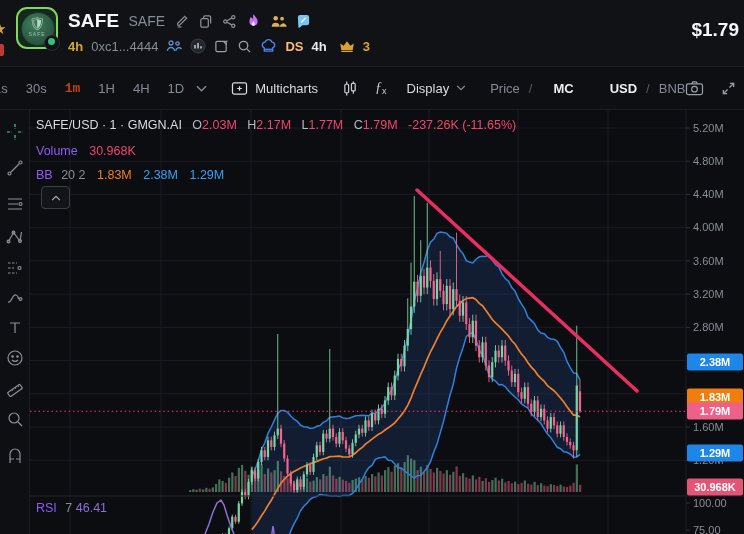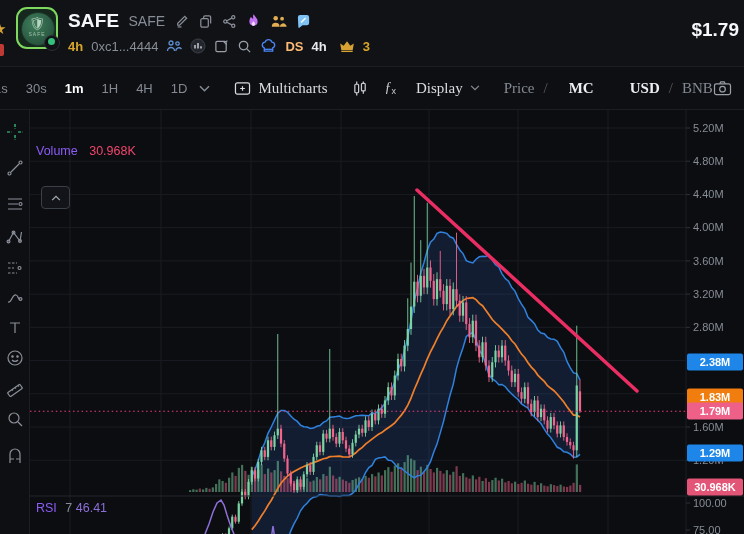--- a/index.html
+++ b/index.html
@@ -27,23 +27,23 @@
   .gold{color:#d9a62b;font-weight:bold;}
   .addr{color:#878d96;}
   .ds{color:#fdba74;font-weight:bold;font-size:13px;}
   .ds-time{color:#e8eaed;font-weight:bold;}
   #price-big{position:absolute;right:5px;top:19px;font-size:19px;font-weight:bold;color:#f4f6f8;}
   
   #tbar{position:absolute;left:0;top:66px;width:744px;height:44px;background:#0e0f13;
         border-top:1px solid #1b1e24;border-bottom:1px solid #1b1e24;display:flex;align-items:center;box-sizing:border-box;}
   #timeframes{display:flex;align-items:center;gap:18px;margin-left:-6px;font-size:13px;color:#848a93;}
   .tf{cursor:pointer;}
-  .tf.active{color:#ffffff;font-weight:bold;}
+  .tf.active{color:#c2410c;font-weight:bold;font-family:Liberation Mono, monospace;}
   .tsep{width:1px;height:20px;background:#24272e;margin:0 12px;}
-  .titem{display:flex;align-items:center;gap:7px;color:#d9dce0;font-size:15px;cursor:pointer;font-family:Liberation Serif, serif;}
+  .titem{display:flex;align-items:center;gap:7px;color:#d9dce0;font-size:13px;cursor:pointer;}
   .dim{color:#848a93;}
   .bold-w{color:#eceef2;font-weight:bold;padding-left:12px;}
   .slash{color:#565b63;margin:0 2px;}
   .ticon{color:#9aa0a8;display:flex;align-items:center;cursor:pointer;}
   .gear{font-size:17px;line-height:1;}
   
   #tools{position:absolute;left:0;top:110px;width:30px;height:424px;background:#0e0f13;
          border-right:1px solid #1b1e24;box-sizing:border-box;}
   .tool{position:absolute;left:5px;width:20px;height:20px;display:flex;align-items:center;justify-content:center;cursor:pointer;}
   
@@ -750,23 +750,38 @@
         <g>
           <rect x="657" y="334.5" width="56" height="17" rx="2" fill="#1d86e8"></rect>
           <text x="685" y="347" font-size="11" font-weight="bold" fill="#fff" text-anchor="middle">1.29M</text>
         </g>
         <g>
           <rect x="657" y="368.5" width="56" height="17" rx="2" fill="#e25577"></rect>
           <text x="685" y="381" font-size="11" font-weight="bold" fill="#fff" text-anchor="middle">30.968K</text>
         </g>
       </svg>
 
+    <div id="legend1">
+      <span class="sym">SAFE/USD · 1 · GMGN.AI</span>
+      <span class="pfx">O</span><span class="pnk">2.03M</span>
+      <span class="pfx">H</span><span class="pnk">2.17M</span>
+      <span class="pfx">L</span><span class="pnk">1.77M</span>
+      <span class="pfx">C</span><span class="pnk">1.79M</span>
+      <span class="pnk" style="margin-left:7px;">-237.26K (-11.65%)</span>
+    </div>
     <div id="legend2">
       <span class="wlab">Volume</span>
       <span class="pnk" style="margin-left:8px;">30.968K</span>
+    </div>
+    <div id="legend3">
+      <span class="wlab">BB</span>
+      <span class="glab">20 2</span>
+      <span class="org">1.83M</span>
+      <span class="blu">2.38M</span>
+      <span class="blu">1.29M</span>
     </div>
     <div id="collapse-btn">
       <svg width="10" height="6" viewBox="0 0 11 7" fill="none" stroke="#a6abb3" stroke-width="1.5">
           <path d="M1 6l4.5-4.5L10 6"></path>
         </svg>
     </div>
     <div id="legend-rsi">
       <span class="wlab">RSI</span>
       <span class="glab">7</span>
       <span class="pur">46.41</span>

